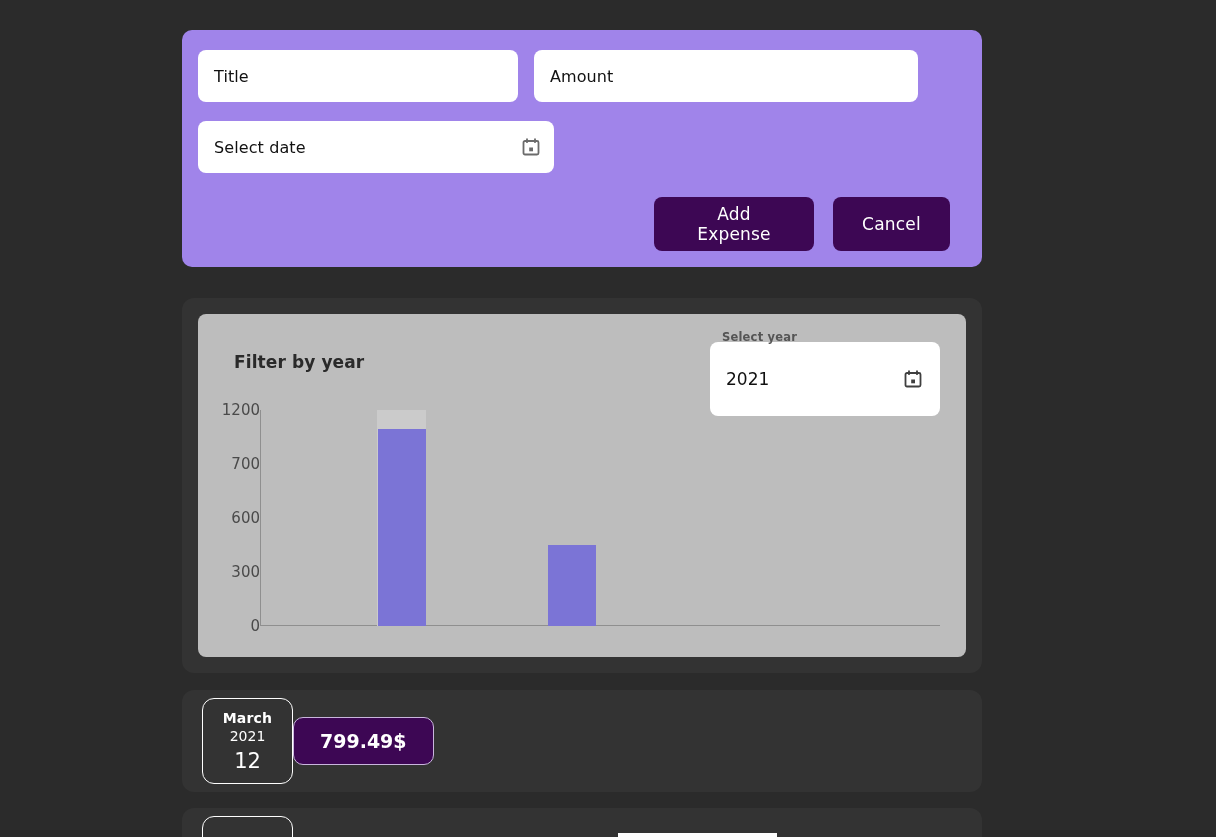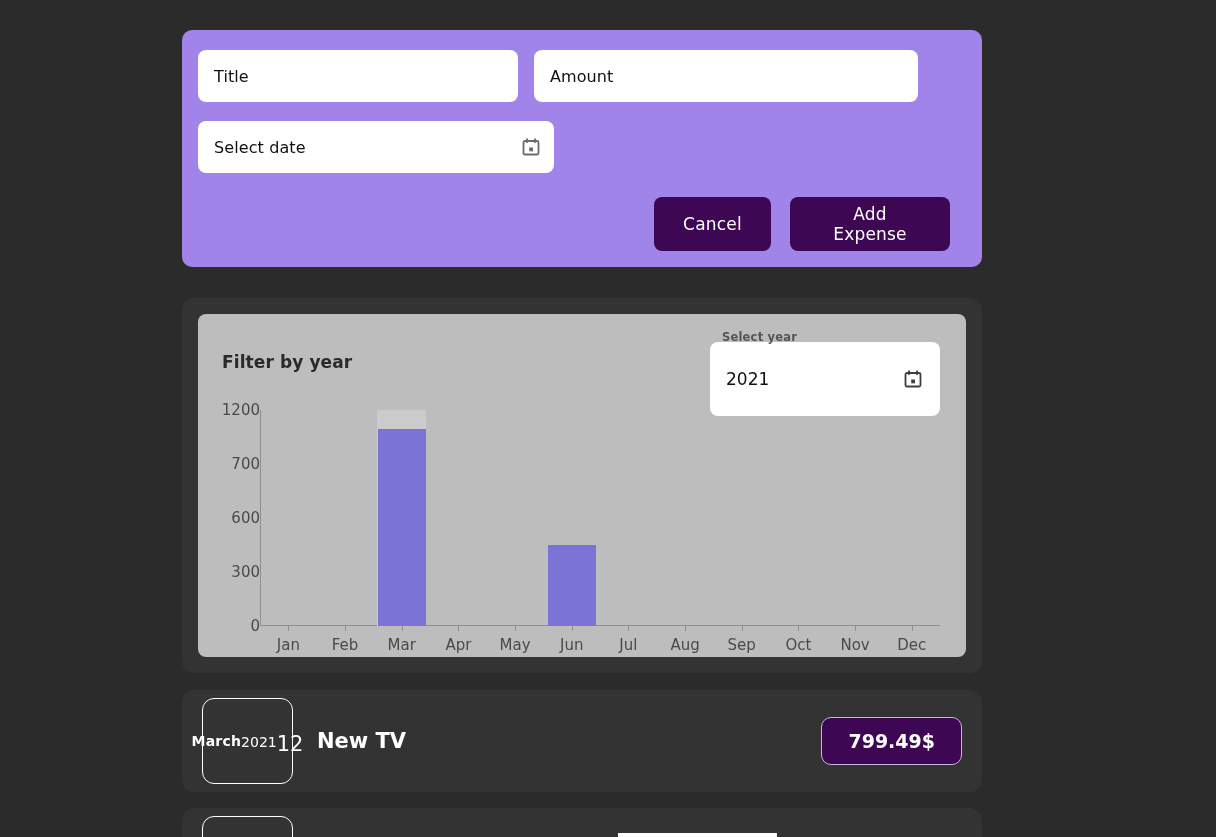--- a/index.html
+++ b/index.html
@@ -105,21 +105,21 @@
   .chart-inner {
     position: relative;
     width: 768px;
     height: 343px;
     background: #bdbdbd;
     border-radius: 8px;
   }
 
   .filter-title {
     position: absolute;
-    left: 24px;
+    left: 36px;
     top: 38px;
     font-size: 17px;
     font-weight: bold;
     color: #2a2a2a;
     letter-spacing: 0.1px;
   }
 
   
   .year-select {
     position: absolute;
@@ -293,21 +293,21 @@
     align-items: center;
     padding: 0 20px;
   }
 
   .date-badge {
     width: 91px;
     height: 86px;
     border: 1.5px solid #ffffff;
     border-radius: 12px;
     display: flex;
-    flex-direction: row;
+    flex-direction: column;
     align-items: center;
     justify-content: center;
     color: #ffffff;
     flex: none;
   }
   .date-month { font-size: 14px; font-weight: bold; letter-spacing: 0.2px; }
   .date-year  { font-size: 14px; margin-top: 2px; }
   .date-day   { font-size: 21px; font-weight: normal; margin-top: 5px; }
 
   .expense-title {
@@ -354,22 +354,22 @@
             <rect x="1.5" y="3" width="15" height="13.5" rx="1.5" fill="none" stroke="#6b6b6b" stroke-width="1.8"></rect>
             <line x1="5" y1="1.2" x2="5" y2="4.2" stroke="#6b6b6b" stroke-width="1.8" stroke-linecap="round"></line>
             <line x1="13" y1="1.2" x2="13" y2="4.2" stroke="#6b6b6b" stroke-width="1.8" stroke-linecap="round"></line>
             <rect x="7.2" y="9.5" width="3.8" height="3.8" fill="#6b6b6b"></rect>
           </svg>
         </span>
       </div>
     </div>
 
     <div class="form-buttons">
+      <button class="btn add">Add Expense</button>
       <button class="btn cancel">Cancel</button>
-      <button class="btn add">Add Expense</button>
     </div>
   </div>
 
   <div class="chart-card">
     <div class="chart-inner">
 
       <div class="filter-title">Filter by year</div>
 
       <div class="year-select">
         <span class="year-select-label">Select year</span>
@@ -408,51 +408,36 @@
                 <div class="bar" style="height: 81px;"></div>
               </div>
               <div class="bar-slot"></div>
               <div class="bar-slot"></div>
               <div class="bar-slot"></div>
               <div class="bar-slot"></div>
               <div class="bar-slot"></div>
               <div class="bar-slot"></div>
             </div>
         </div>
-        <div class="xticks">
-            <div class="xtick">Jan</div>
-            <div class="xtick">Feb</div>
-            <div class="xtick">Mar</div>
-            <div class="xtick">Apr</div>
-            <div class="xtick">May</div>
-            <div class="xtick">Jun</div>
-            <div class="xtick">Jul</div>
-            <div class="xtick">Aug</div>
-            <div class="xtick">Sep</div>
-            <div class="xtick">Oct</div>
-            <div class="xtick">Nov</div>
-            <div class="xtick">Dec</div>
-          </div>
       </div>
 
       <div class="tooltip">
         
         
       </div>
 
     </div>
   </div>
 
   <div class="expense-card">
     <div class="date-badge">
       <span class="date-month">March</span>
       <span class="date-year">2021</span>
       <span class="date-day">12</span>
     </div>
-    <div class="expense-title">New TV</div>
     <div class="amount-badge">799.49$</div>
   </div>
 
   <div class="expense-card-2">
     <div class="date-badge">
 
       <span class="date-year"></span>
       <span class="date-day"></span>
     </div>
     <div class="expense-title"></div>

